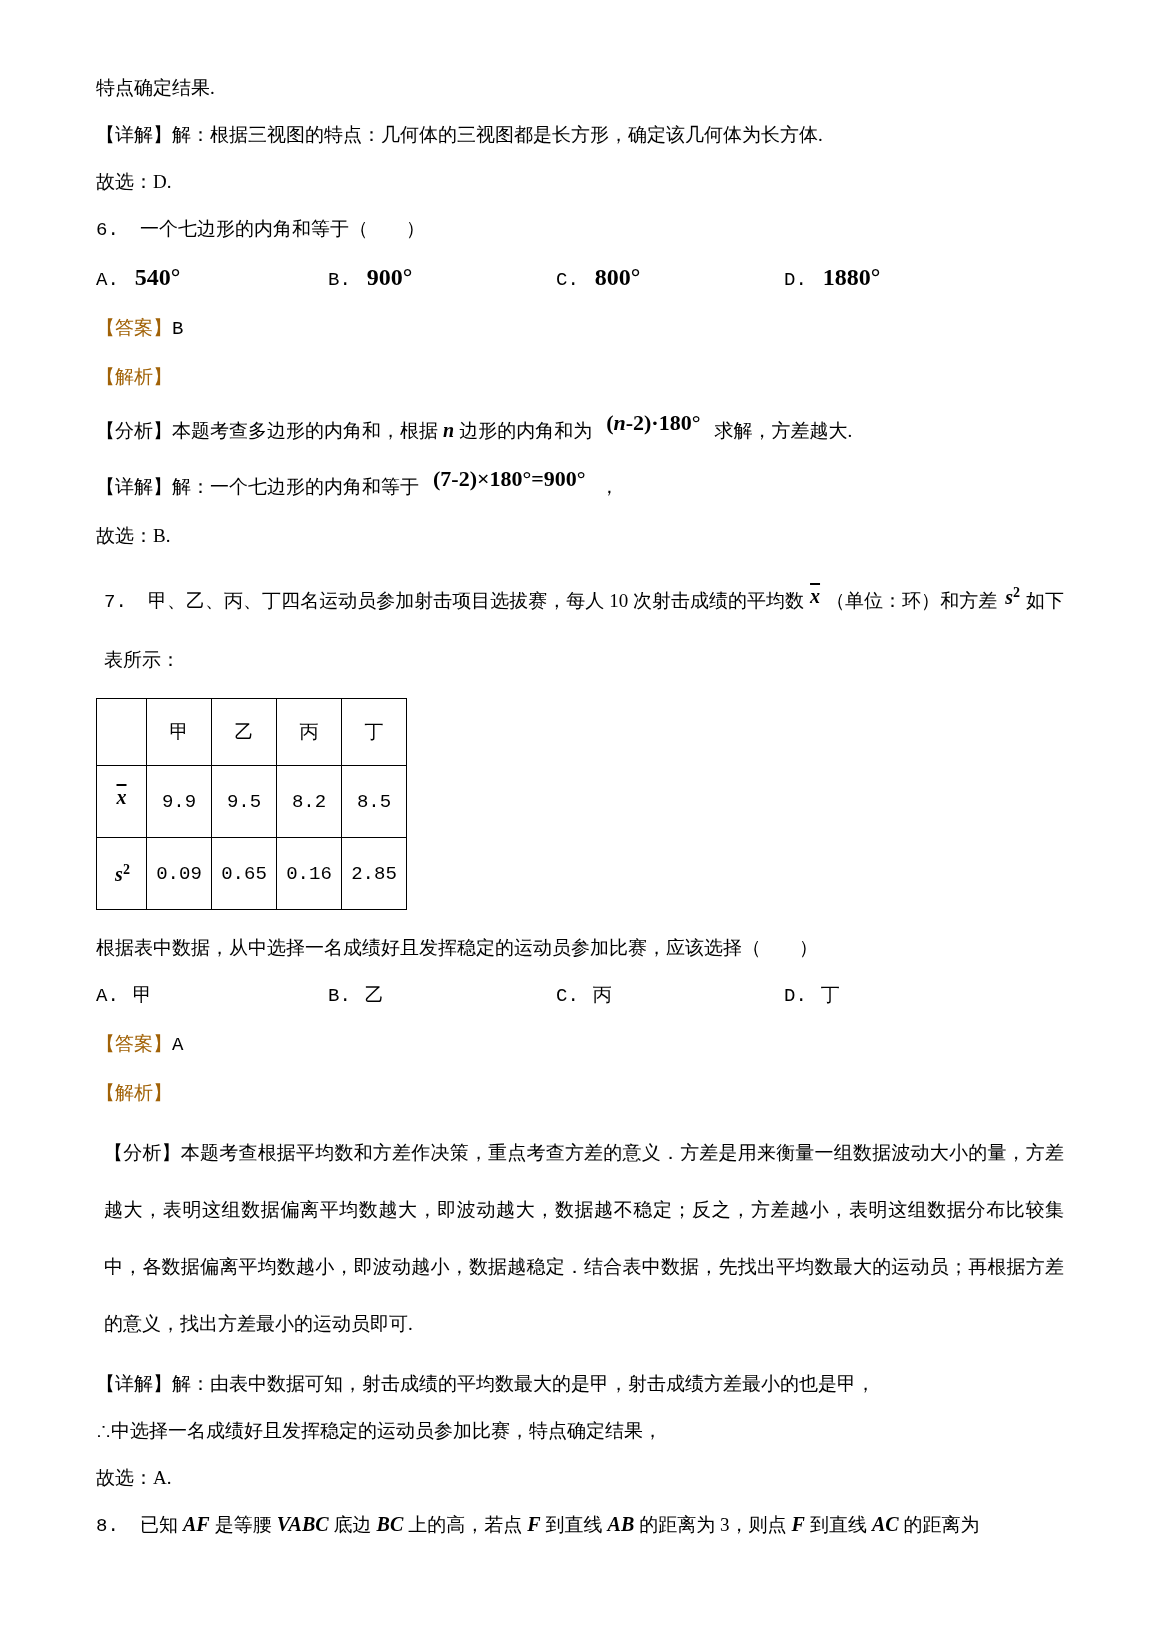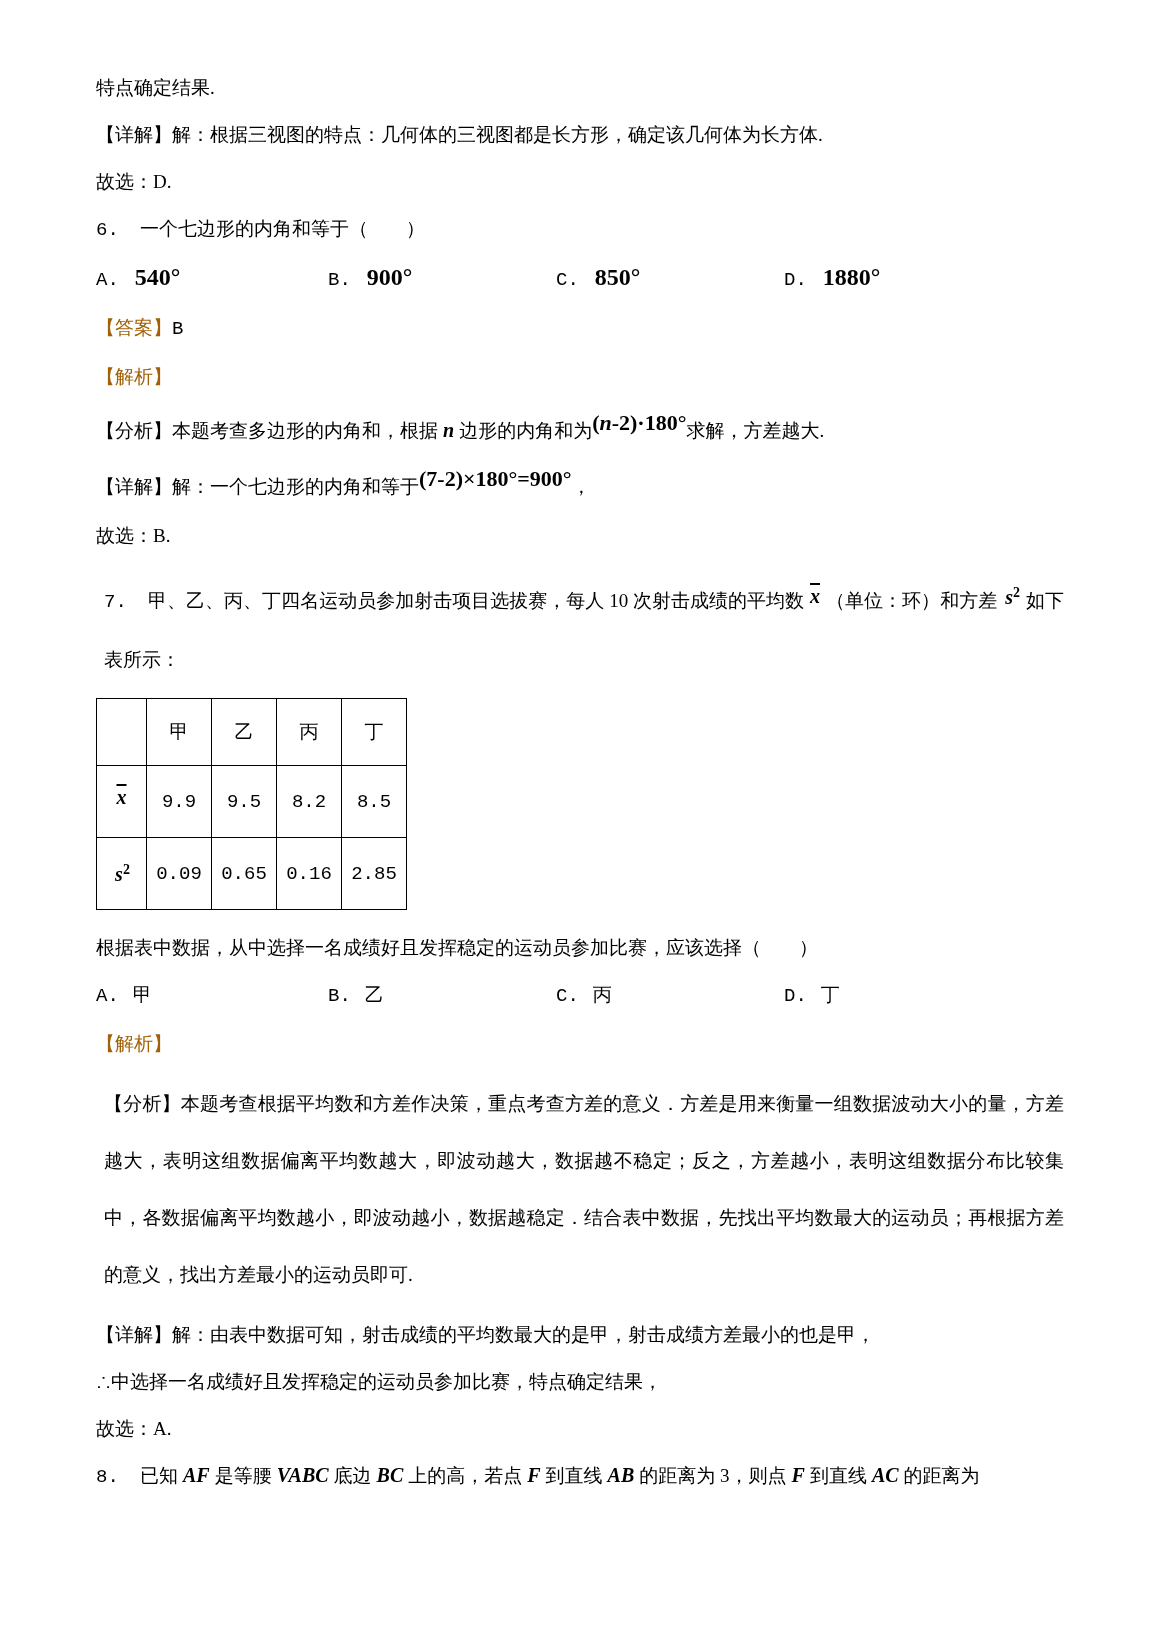--- a/index.html
+++ b/index.html
@@ -17,21 +17,21 @@
   }
   p.line{margin:0;line-height:47px;}
   p.para{margin:8px;line-height:57px;text-align:justify;}
   .blue{color:#a16207;}
   .mono{font-family:"Liberation Mono","DejaVu Sans Mono",monospace;font-size:19px;}
   .ital{font-style:italic;}
   .mtok{font-family:"Liberation Serif","DejaVu Serif",serif;font-weight:bold;font-style:italic;font-size:20px;margin:0 5px;}
   .formula{
     font-size:22px;font-weight:bold;
     position:relative;top:-7px;
-    margin:0 0;
+    margin:0 14px;
     white-space:nowrap;
   }
   .formula-line{padding:6px 0 2px 0;}
   .xbar{
     font-family:"Liberation Serif","DejaVu Serif",serif;
     font-weight:bold;font-style:italic;
     text-decoration:overline;
     position:relative;top:-4px;
     margin:0 6px;font-size:20px;
   }
@@ -78,21 +78,21 @@
 
     <p class="line"><span>【详解】</span><span>解：根据三视图的特点：几何体的三视图都是长方形，确定该几何体为长方体.</span></p>
 
     <p class="line">故选：D.</p>
 
     <p class="line"><span class="qnum">6.</span><span>一个七边形的内角和等于（　　）</span></p>
 
     <div class="options">
       <div class="option"><span class="opt-letter">A.</span><span class="opt-value-bold">540°</span></div>
       <div class="option"><span class="opt-letter">B.</span><span class="opt-value-bold">900°</span></div>
-      <div class="option"><span class="opt-letter">C.</span><span class="opt-value-bold">850°</span></div>
+      <div class="option"><span class="opt-letter">C.</span><span class="opt-value-bold">800°</span></div>
       <div class="option"><span class="opt-letter">D.</span><span class="opt-value-bold">1880°</span></div>
     </div>
 
     <p class="line"><span class="blue">【答案】</span><span class="mono">B</span></p>
 
     <p class="line"><span class="blue">【解析】</span></p>
 
     <p class="line formula-line"><span>【分析】</span><span>本题考查多边形的内角和，根据</span><span class="mtok">n</span><span>边形的内角和为</span><span class="formula"><span>(</span><span class="ital">n</span><span>-2)·180°</span></span><span>求解，方差越大.</span></p>
 
     <p class="line formula-line"><span>【详解】</span><span>解：一个七边形的内角和等于</span><span class="formula">(7-2)×180°=900°</span><span>，</span></p>
@@ -129,20 +129,21 @@
 
     <p class="line">根据表中数据，从中选择一名成绩好且发挥稳定的运动员参加比赛，应该选择（　　）</p>
 
     <div class="options">
       <div class="option"><span class="opt-letter">A.</span><span class="opt-value-cjk">甲</span></div>
       <div class="option"><span class="opt-letter">B.</span><span class="opt-value-cjk">乙</span></div>
       <div class="option"><span class="opt-letter">C.</span><span class="opt-value-cjk">丙</span></div>
       <div class="option"><span class="opt-letter">D.</span><span class="opt-value-cjk">丁</span></div>
     </div>
 
+    <p class="line"><span class="blue">【答案】</span><span class="mono">A</span></p>
 
     <p class="line"><span class="blue">【解析】</span></p>
 
     <p class="para"><span>【分析】</span><span>本题考查根据平均数和方差作决策，重点考查方差的意义．方差是用来衡量一组数据波动大小的量，方差越大，表明这组数据偏离平均数越大，即波动越大，数据越不稳定；反之，方差越小，表明这组数据分布比较集中，各数据偏离平均数越小，即波动越小，数据越稳定．结合表中数据，先找出平均数最大的运动员；再根据方差的意义，找出方差最小的运动员即可.</span></p>
 
     <p class="line"><span>【详解】</span><span>解：由表中数据可知，射击成绩的平均数最大的是甲，射击成绩方差最小的也是甲，</span></p>
 
     <p class="line">∴中选择一名成绩好且发挥稳定的运动员参加比赛，特点确定结果，</p>
 
     <p class="line">故选：A.</p>

